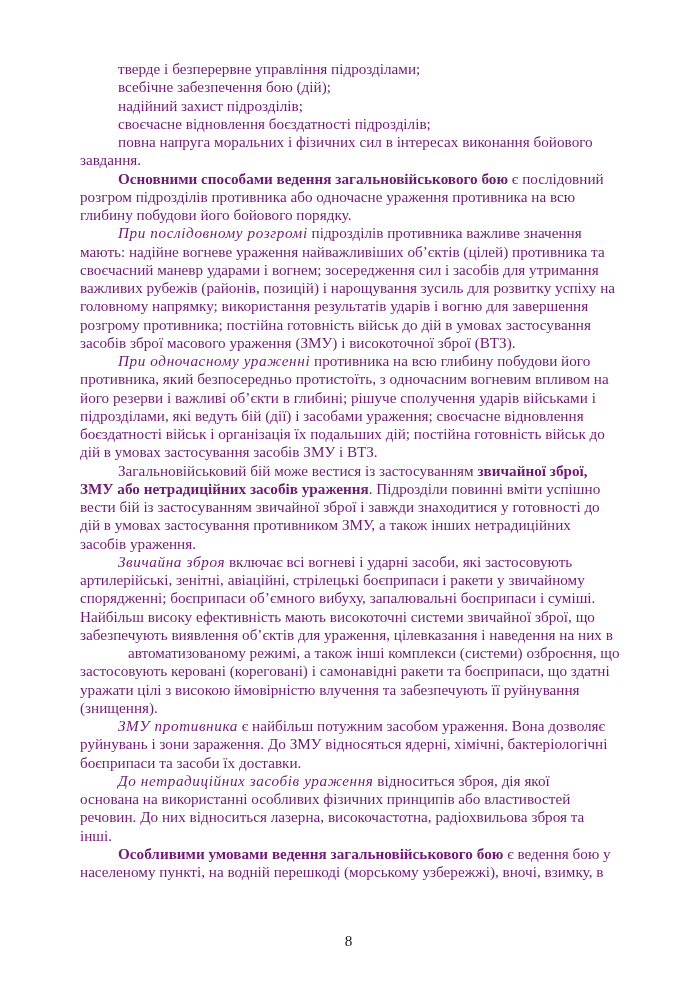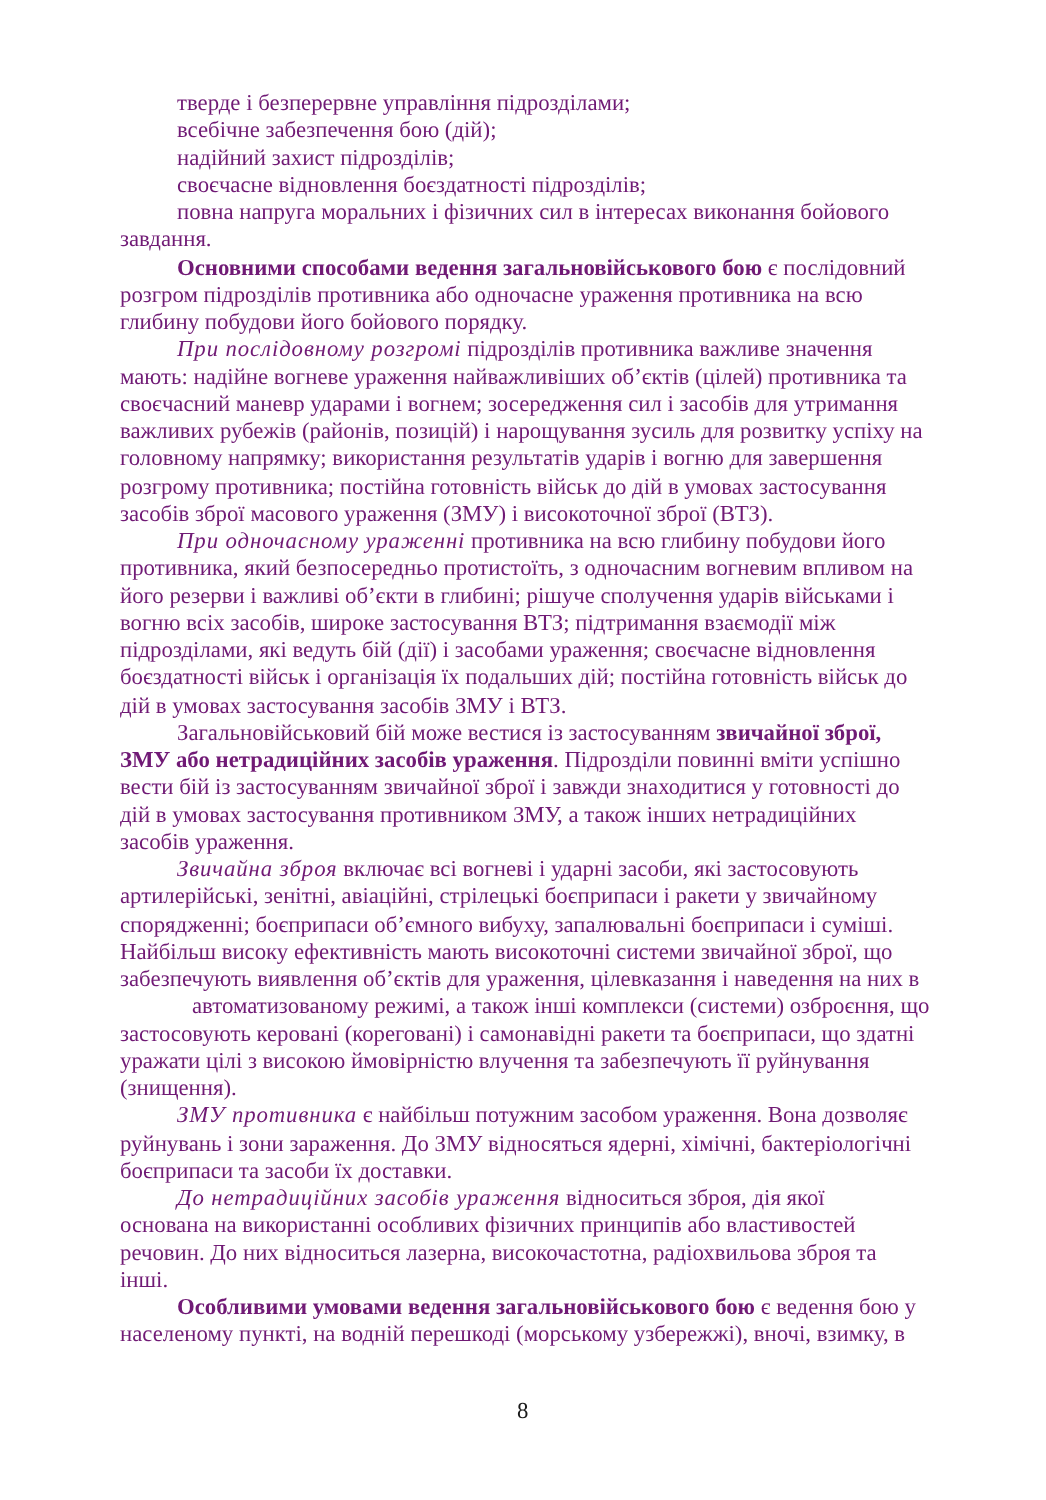--- a/index.html
+++ b/index.html
@@ -43,21 +43,20 @@
       <span class="ln" style="white-space: nowrap;"><span style="display: inline-block;"><span>своєчасний маневр ударами і вогнем; зосередження сил і засобів для утримання</span></span></span>
       <span class="ln" style="white-space: nowrap;"><span style="display: inline-block;"><span>важливих рубежів (районів, позицій) і нарощування зусиль для розвитку успіху на</span></span></span>
       <span class="ln" style="white-space: nowrap;"><span style="display: inline-block;"><span>головному напрямку; використання результатів ударів і вогню для завершення</span></span></span>
       <span class="ln" style="white-space: nowrap;"><span style="display: inline-block;"><span>розгрому противника; постійна готовність військ до дій в умовах застосування</span></span></span>
       <span class="ln last" style="white-space: nowrap;"><span style="display: inline-block;"><span>засобів зброї масового ураження (ЗМУ) і високоточної зброї (ВТЗ).</span></span></span>
     </div>
     <div>
       <span class="ln ind2" style="white-space: nowrap;"><span style="display: inline-block;"><i>При одночасному ураженні</i><span> противника на всю глибину побудови його</span></span></span>
       <span class="ln" style="white-space: nowrap;"><span style="display: inline-block;"><span>противника, який безпосередньо протистоїть, з одночасним вогневим впливом на</span></span></span>
       <span class="ln" style="white-space: nowrap;"><span style="display: inline-block;"><span>його резерви і важливі об’єкти в глибині; рішуче сполучення ударів військами і</span></span></span>
-      <span class="ln" style="white-space: nowrap;"><span style="display: inline-block;"><span>вогню всіх засобів, широке застосування ВТЗ; підтримання взаємодії між</span></span></span>
       <span class="ln" style="white-space: nowrap;"><span style="display: inline-block;"><span>підрозділами, які ведуть бій (дії) і засобами ураження; своєчасне відновлення</span></span></span>
       <span class="ln" style="white-space: nowrap;"><span style="display: inline-block;"><span>боєздатності військ і організація їх подальших дій; постійна готовність військ до</span></span></span>
       <span class="ln last" style="white-space: nowrap;"><span style="display: inline-block;"><span>дій в умовах застосування засобів ЗМУ і ВТЗ.</span></span></span>
     </div>
     <div>
       <span class="ln ind2" style="white-space: nowrap;"><span style="display: inline-block;"><span>Загальновійськовий бій може вестися із застосуванням </span><b>звичайної зброї,</b></span></span>
       <span class="ln" style="white-space: nowrap;"><span style="display: inline-block; word-spacing: 0.00195312px;"><b>ЗМУ або нетрадиційних засобів ураження</b><span>. Підрозділи повинні вміти успішно</span></span></span>
       <span class="ln" style="white-space: nowrap;"><span style="display: inline-block;"><span>вести бій із застосуванням звичайної зброї і завжди знаходитися у готовності до</span></span></span>
       <span class="ln" style="white-space: nowrap;"><span style="display: inline-block;"><span>дій в умовах застосування противником ЗМУ, а також інших нетрадиційних</span></span></span>
       <span class="ln last" style="white-space: nowrap;"><span style="display: inline-block;"><span>засобів ураження.</span></span></span>

